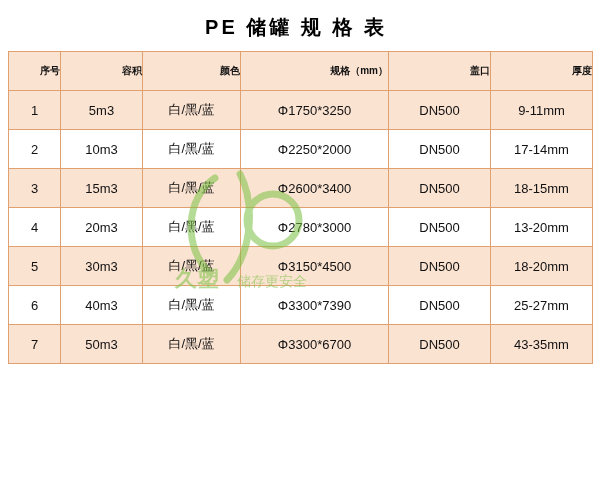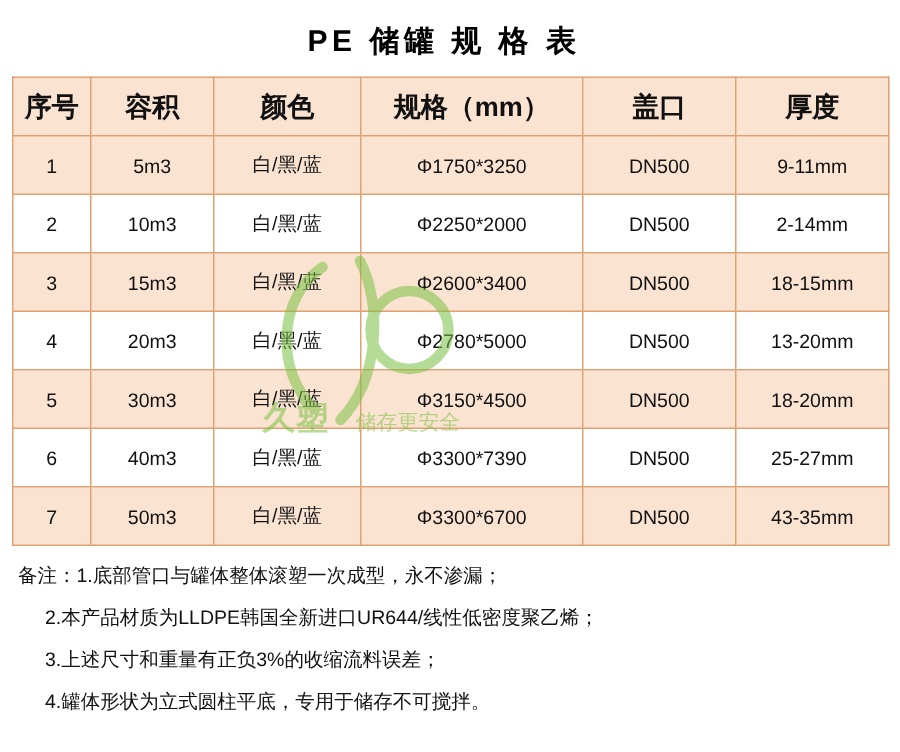--- a/index.html
+++ b/index.html
@@ -49,21 +49,22 @@
     border: 1px solid #e0a070;
     text-align: center;
     font-size: 13px;
     color: #111111;
     height: 38px;
     padding: 0;
   }
   table.spec thead th {
     background: #fbe3d2;
     font-weight: bold;
-    font-size: 18px;
+    font-size: 10px;
+    text-align: right;
   }
   tr.odd td {
     background: #fbe3d2;
   }
   tr.even td {
     background: #ffffff;
   }
   .col-no    { width: 52px; }
   .col-vol   { width: 82px; }
   .col-color { width: 98px; }
@@ -135,35 +136,35 @@
         <td>Φ1750*3250</td>
         <td>DN500</td>
         <td>9-11mm</td>
       </tr>
       <tr class="even">
         <td>2</td>
         <td>10m3</td>
         <td>白/黑/蓝</td>
         <td>Φ2250*2000</td>
         <td>DN500</td>
-        <td>2-14mm</td>
+        <td>17-14mm</td>
       </tr>
       <tr class="odd">
         <td>3</td>
         <td>15m3</td>
         <td>白/黑/蓝</td>
         <td>Φ2600*3400</td>
         <td>DN500</td>
         <td>18-15mm</td>
       </tr>
       <tr class="even">
         <td>4</td>
         <td>20m3</td>
         <td>白/黑/蓝</td>
-        <td>Φ2780*5000</td>
+        <td>Φ2780*3000</td>
         <td>DN500</td>
         <td>13-20mm</td>
       </tr>
       <tr class="odd">
         <td>5</td>
         <td>30m3</td>
         <td>白/黑/蓝</td>
         <td>Φ3150*4500</td>
         <td>DN500</td>
         <td>18-20mm</td>
@@ -180,20 +181,14 @@
         <td>7</td>
         <td>50m3</td>
         <td>白/黑/蓝</td>
         <td>Φ3300*6700</td>
         <td>DN500</td>
         <td>43-35mm</td>
       </tr>
     </tbody>
   </table>
 
-  <div class="notes">
-    <div class="note-line first">备注：1.底部管口与罐体整体滚塑一次成型，永不渗漏；</div>
-    <div class="note-line indent">2.本产品材质为LLDPE韩国全新进口UR644/线性低密度聚乙烯；</div>
-    <div class="note-line indent">3.上述尺寸和重量有正负3%的收缩流料误差；</div>
-    <div class="note-line indent">4.罐体形状为立式圆柱平底，专用于储存不可搅拌。</div>
-  </div>
 
 </div>
 
 </body></html>

